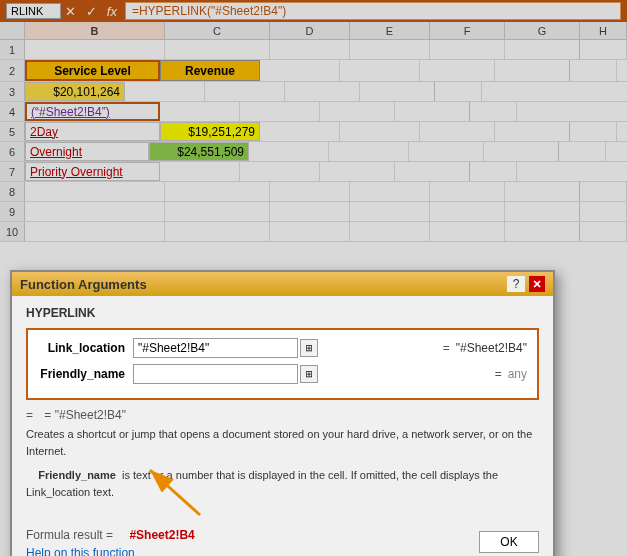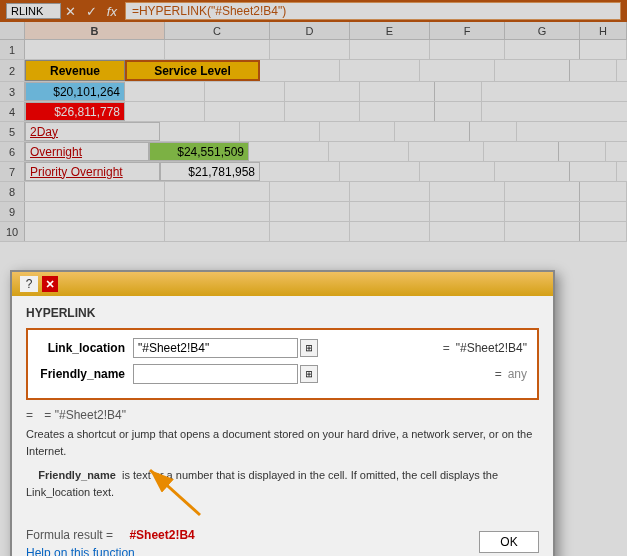--- a/index.html
+++ b/index.html
@@ -109,52 +109,53 @@
     <div class="cell col-c" style="width:105px;"></div>
     <div class="cell col-d" style="width:80px;"></div>
     <div class="cell col-e" style="width:80px;"></div>
     <div class="cell col-f" style="width:75px;"></div>
     <div class="cell col-g" style="width:75px;border-right:1px solid #ccc;"></div>
     <div class="cell col-h" style="width:47px;"></div>
   </div>
 
   <div class="sheet-row" style="height:22px;">
     <div class="row-num">2</div>
+    <div class="cell cell-header-sl selected-cell" style="width:135px;border:2px solid #c55a11;background:#ffc000;font-weight:bold;justify-content:center;">Service Level</div>
     <div class="cell cell-header-rev" style="width:100px;background:#ffc000;font-weight:bold;border:1px solid #999;justify-content:center;">Revenue</div>
-    <div class="cell cell-header-sl selected-cell" style="width:135px;border:2px solid #c55a11;background:#ffc000;font-weight:bold;justify-content:center;">Service Level</div>
     <div class="cell col-d" style="width:80px;"></div>
     <div class="cell col-e" style="width:80px;"></div>
     <div class="cell col-f" style="width:75px;"></div>
     <div class="cell col-g" style="width:75px;border-right:1px solid #ccc;"></div>
     <div class="cell col-h" style="width:47px;"></div>
   </div>
 
   <div class="sheet-row" style="height:20px;">
     <div class="row-num">3</div>
-    <div class="cell cell-rev bg-green" style="width:100px; background:#7dd3fc; justify-content:flex-end; border:1px solid #ccc;">$20,101,264</div>
+    <div class="cell cell-rev bg-green" style="width:100px; background:#fde047; justify-content:flex-end; border:1px solid #ccc;">$20,101,264</div>
     <div class="cell col-d" style="width:80px;"></div>
     <div class="cell col-e" style="width:80px;"></div>
     <div class="cell col-f" style="width:75px;"></div>
     <div class="cell col-g" style="width:75px;border-right:1px solid #ccc;"></div>
     <div class="cell col-h" style="width:47px;"></div>
   </div>
 
   <div class="sheet-row" style="height:20px;">
     <div class="row-num">4</div>
-    <div class="cell cell-rev" style="width:100px; background:#ff0000; color:white; justify-content:flex-end; border:1px solid #ccc;">$26,811,778</div>
+    <div class="cell cell-link-dark" style="width:135px; color:#7030a0; text-decoration:underline; border:2px solid #c55a11;">(“#Sheet2!B4”)</div>
     <div class="cell col-d" style="width:80px;"></div>
     <div class="cell col-e" style="width:80px;"></div>
     <div class="cell col-f" style="width:75px;"></div>
     <div class="cell col-g" style="width:75px;border-right:1px solid #ccc;"></div>
     <div class="cell col-h" style="width:47px;"></div>
   </div>
 
   <div class="sheet-row" style="height:20px;">
     <div class="row-num">5</div>
     <div class="cell cell-link" style="width:135px; color:#c00000; text-decoration:underline; border:1px solid #ccc;">2Day</div>
+    <div class="cell cell-rev" style="width:100px; background:#ffff00; justify-content:flex-end; border:1px solid #ccc;">$19,251,279</div>
     <div class="cell col-d" style="width:80px;"></div>
     <div class="cell col-e" style="width:80px;"></div>
     <div class="cell col-f" style="width:75px;"></div>
     <div class="cell col-g" style="width:75px;border-right:1px solid #ccc;"></div>
     <div class="cell col-h" style="width:47px;"></div>
   </div>
 
   <div class="sheet-row" style="height:20px;">
     <div class="row-num">6</div>
     <div class="cell cell-link" style="width:124px; color:#c00000; text-decoration:underline; border:1px solid #ccc;">Overnight</div>
@@ -162,21 +163,20 @@
     <div class="cell col-d" style="width:80px;"></div>
     <div class="cell col-e" style="width:80px;"></div>
     <div class="cell col-f" style="width:75px;"></div>
     <div class="cell col-g" style="width:75px;border-right:1px solid #ccc;"></div>
     <div class="cell col-h" style="width:47px;"></div>
   </div>
 
   <div class="sheet-row" style="height:20px;">
     <div class="row-num">7</div>
     <div class="cell cell-link" style="width:135px; color:#c00000; text-decoration:underline; border:1px solid #ccc;">Priority Overnight</div>
-    <div class="cell cell-rev" style="width:100px; justify-content:flex-end; border:1px solid #ccc;">$21,781,958</div>
     <div class="cell col-d" style="width:80px;"></div>
     <div class="cell col-e" style="width:80px;"></div>
     <div class="cell col-f" style="width:75px;"></div>
     <div class="cell col-g" style="width:75px;border-right:1px solid #ccc;"></div>
     <div class="cell col-h" style="width:47px;"></div>
   </div>
 
   <div class="sheet-row">
     <div class="row-num">8</div>
     <div class="cell col-b" style="width:140px;"></div>
@@ -206,20 +206,21 @@
     <div class="cell col-f" style="width:75px;"></div>
     <div class="cell col-g" style="width:75px;border-right:1px solid #ccc;"></div>
     <div class="cell col-h" style="width:47px;"></div>
   </div>
 </div>
 
 <div class="dialog-overlay"></div>
 
 <div class="dialog">
   <div class="dialog-titlebar">
+    <span class="dialog-title">Function Arguments</span>
     <div style="display:flex; align-items:center;">
       <button class="dialog-question">?</button>
       <button class="dialog-close-btn">✕</button>
     </div>
   </div>
   <div class="dialog-body">
     <div class="func-name">HYPERLINK</div>
     <div class="args-box">
 
       <div class="arg-row">

